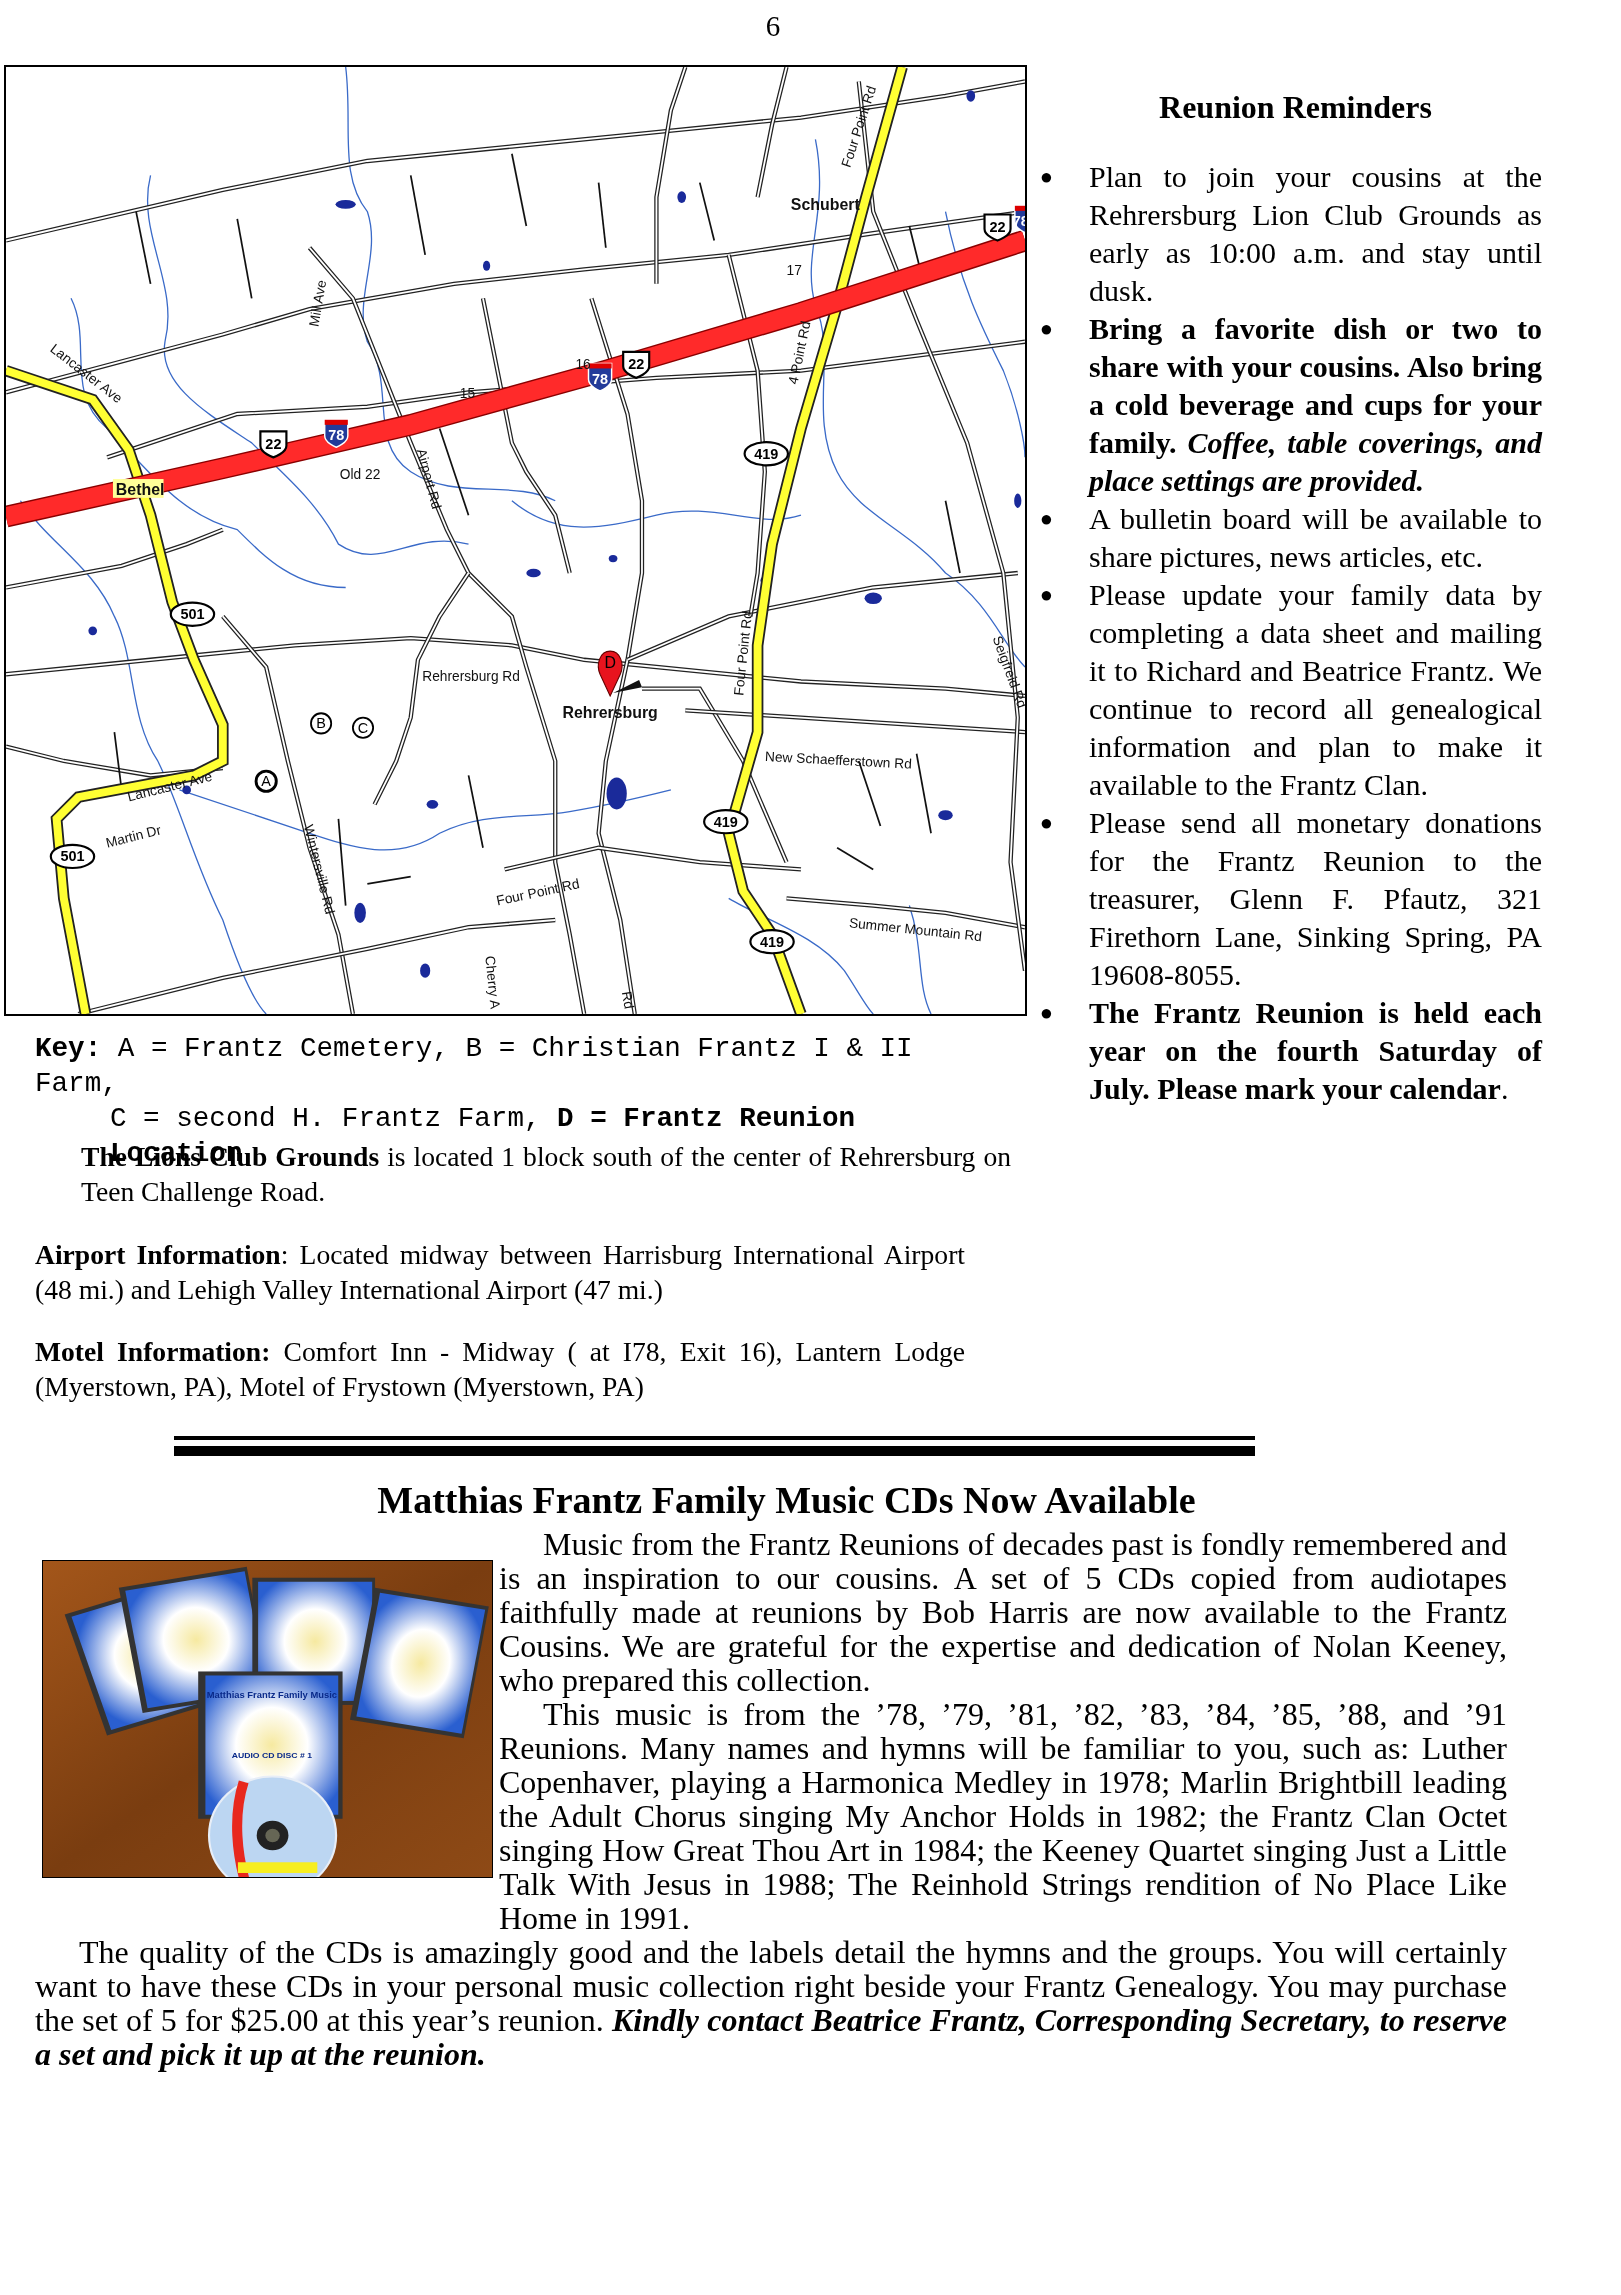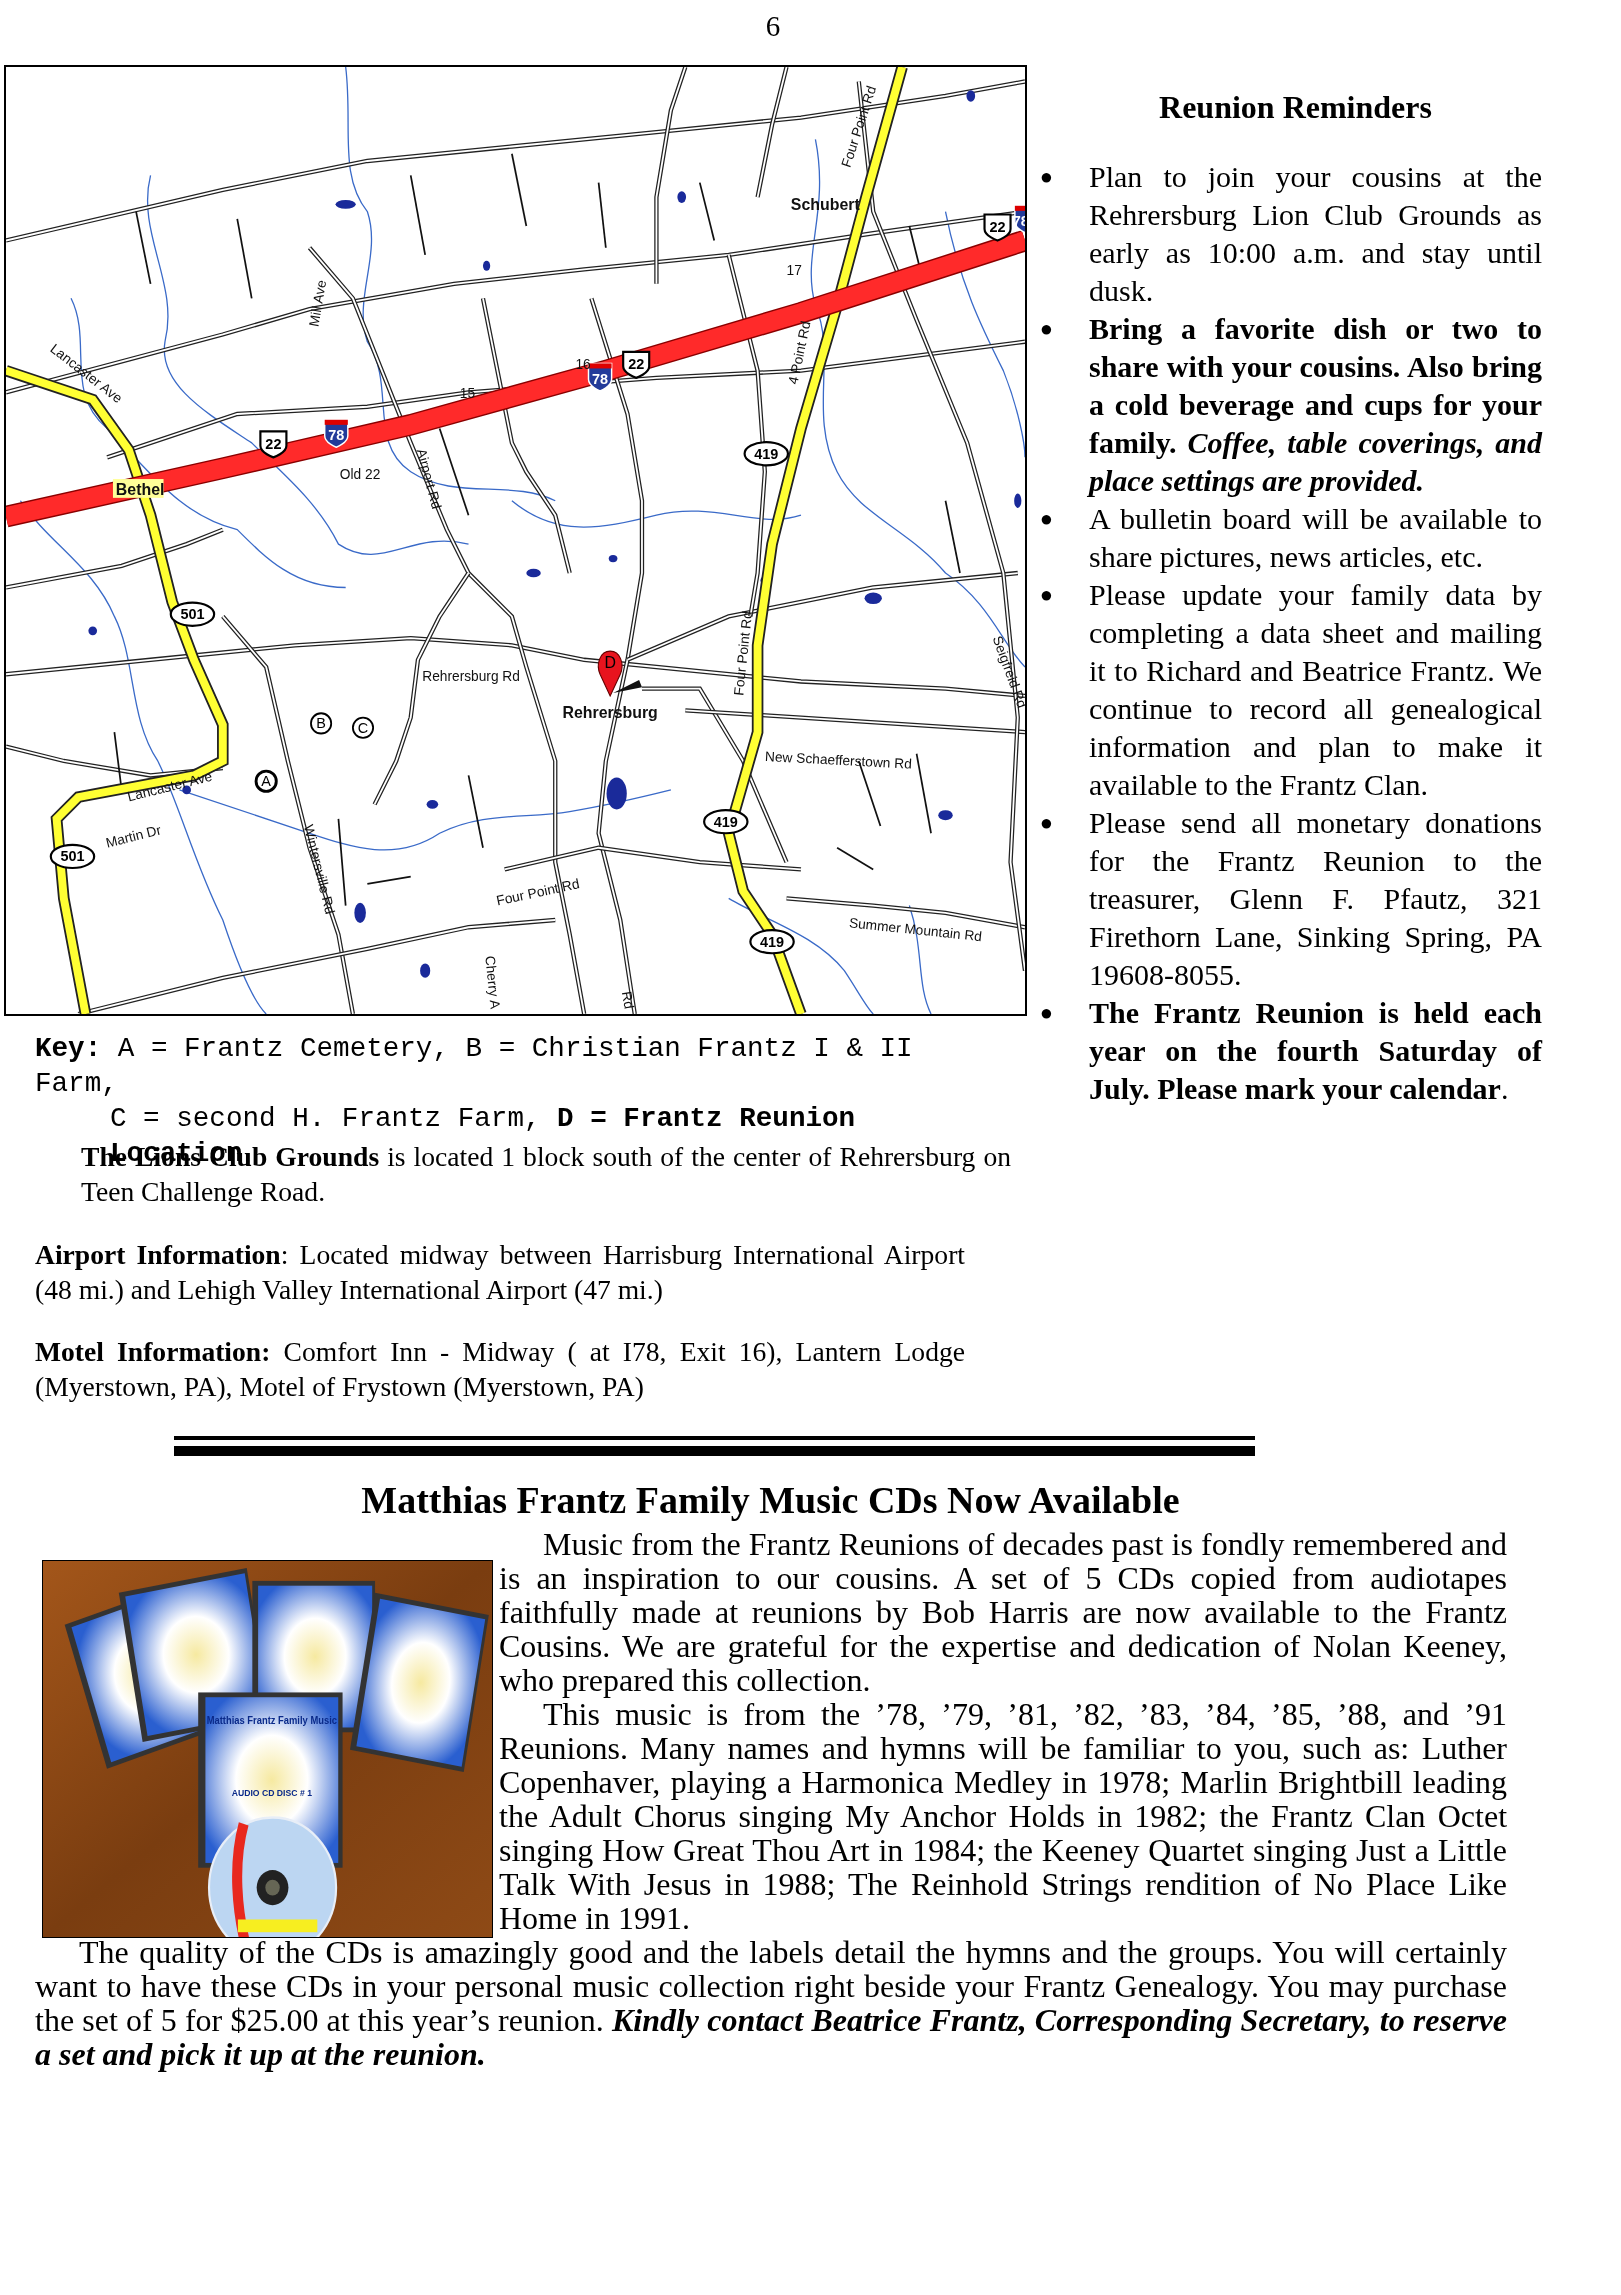--- a/index.html
+++ b/index.html
@@ -16,22 +16,22 @@
   .bi{font-weight:bold;font-style:italic;}
   .i{}
   .leftpara{left:35px;width:930px;font-size:27.6px;line-height:35px;text-align:justify;}
   #key{top:1031px;font-family:Liberation Mono, monospace;}
   #key .line2{padding-left:75px;}
   #lions{top:1139px;margin-left:46px;}
   #airport{top:1237px;}
   #motel{top:1334px;}
   #rule-a{left:174px;top:1436px;width:1081px;height:4.4px;background:#000;}
   #rule-b{left:174px;top:1446px;width:1081px;height:10.2px;background:#000;}
-  #cd-title{left:0;top:1478px;width:1541px;text-align:center;font-weight:bold;font-size:38px;}
-  #cd-photo{left:42px;top:1560px;width:451px;height:378px;background:#1a1008;border:1.5px solid #000;box-sizing:border-box;overflow:hidden;}
+  #cd-title{left:16px;top:1478px;width:1541px;text-align:center;font-weight:bold;font-size:38px;}
+  #cd-photo{left:42px;top:1560px;width:451px;height:318px;background:#1a1008;border:1.5px solid #000;box-sizing:border-box;overflow:hidden;}
   #cd-photo svg{width:100%;height:100%;display:block;}
   #cd-body{left:35px;top:1527px;width:1472px;font-size:32px;line-height:34px;text-align:justify;}
   #cd-body .float{float:left;width:464px;height:377px;}
   #cd-body p{margin:0;text-indent:44px;}
 </style>
 </head>
 <body>
 
 <div id="page-num" class="abs">6</div>
 

